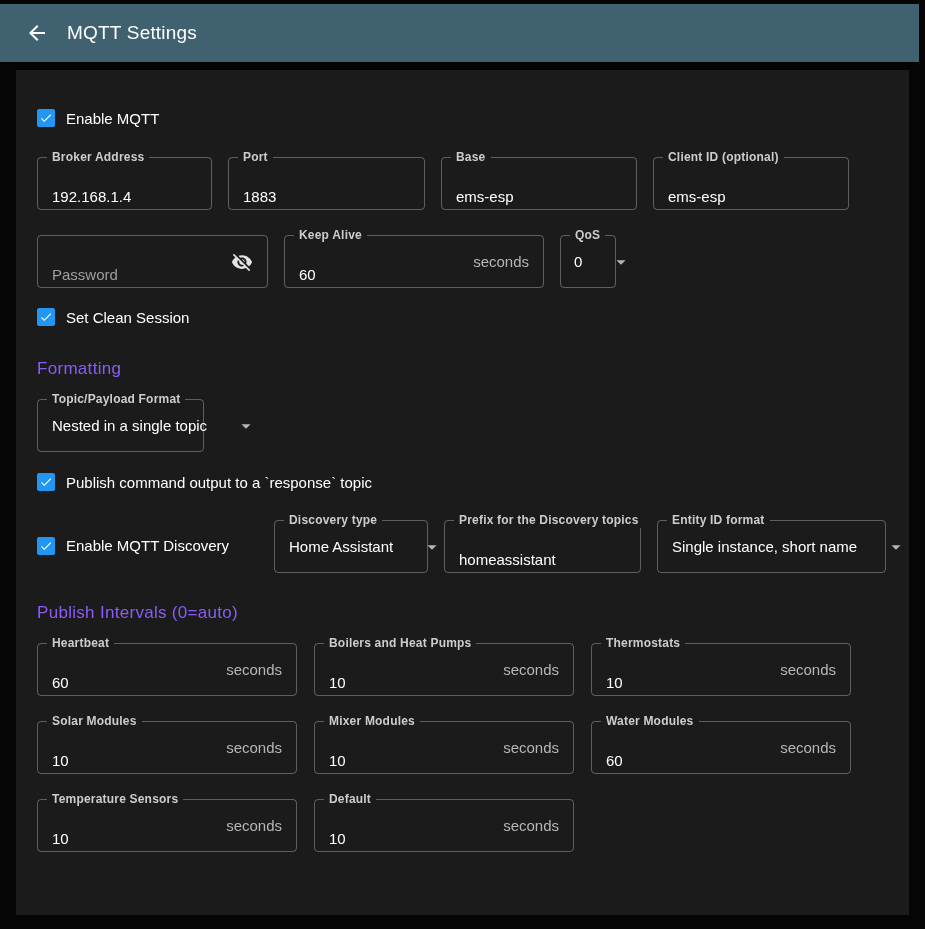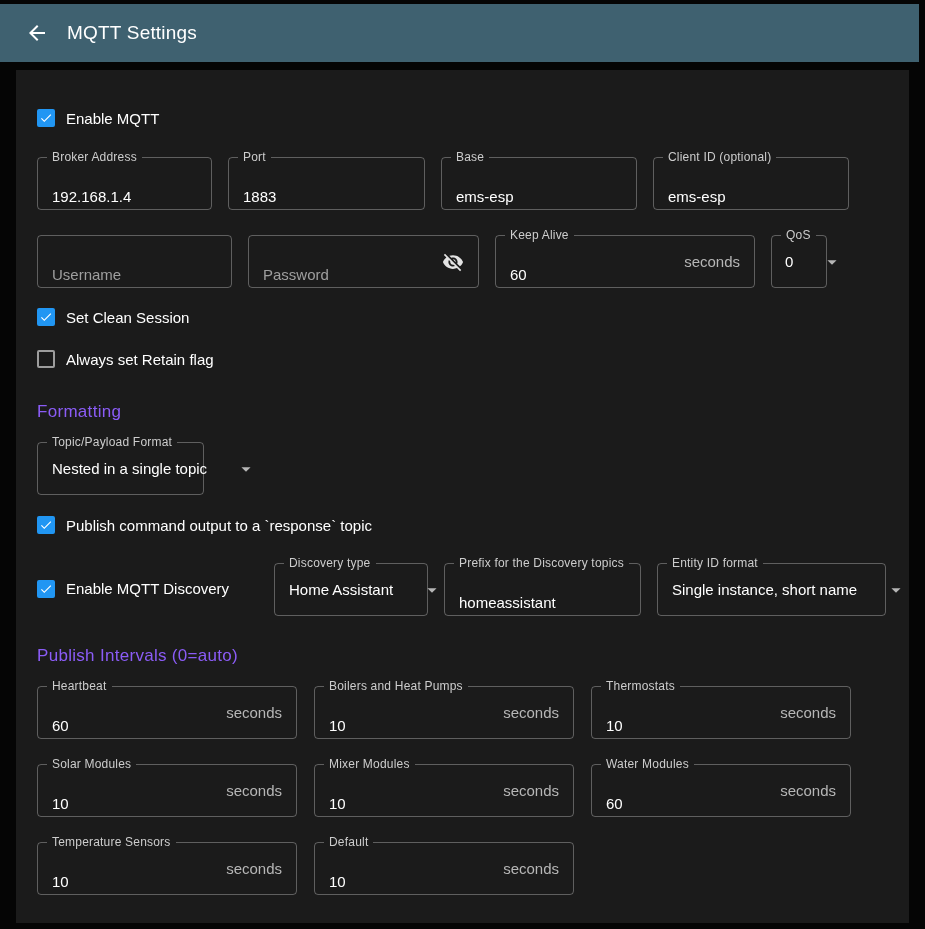--- a/index.html
+++ b/index.html
@@ -45,21 +45,21 @@
     border-radius: 4px;
     height: 53px;
     display: flex; align-items: center;
     padding: 0 14px;
     flex: none;
   }
   .tf-label {
     position: absolute; top: -8px; left: 9px;
     background: #1b1b1b; padding: 0 5px;
     font-size: 12px; line-height: 15px;
-    color: #cdcdcd; letter-spacing: .2px; white-space: nowrap;
+    color: #cdcdcd; letter-spacing: .2px; white-space: nowrap; font-weight: bold;
   }
   .tf input {
     background: none; border: none; outline: none;
     color: #fff; font-size: 15px; font-family: inherit;
     flex: 1; min-width: 0; padding: 0; margin-top: 25px;
   }
   .tf input::placeholder { color: #9f9f9f; opacity: 1; }
   .suffix { color: #b6b6b6; font-size: 15px; white-space: nowrap; margin-left: 8px; flex: none; }
   .sel { cursor: pointer; justify-content: space-between; padding-right: 6px; gap: 28px; }
   .sel-value { color: #fff; font-size: 15px; white-space: nowrap; }
@@ -109,23 +109,20 @@
       <span class="tf-label">Base</span>
       <input value="ems-esp" style="">
     </div>
     <div class="tf" style="width:196px">
       <span class="tf-label">Client ID (optional)</span>
       <input value="ems-esp" style="">
     </div>
   </div>
 
   <div class="row" style="margin-top:25px">
-    <div class="tf" style="width:195px">
-      <input placeholder="Username" style="">
-    </div>
     <div class="tf" style="width:231px">
       <input placeholder="Password" style="">
       <span class="eye">
         <svg width="22" height="22" viewBox="0 0 24 24" fill="#e3e3e3">
             <path d="M12 7c2.76 0 5 2.24 5 5 0 .65-.13 1.26-.36 1.83l2.92 2.92c1.51-1.26 2.7-2.89 3.43-4.75-1.73-4.39-6-7.5-11-7.5-1.4 0-2.74.25-3.98.7l2.16 2.16C10.74 7.13 11.35 7 12 7zM2 4.27l2.28 2.28.46.46C3.08 8.3 1.78 10.02 1 12c1.73 4.39 6 7.5 11 7.5 1.55 0 3.03-.3 4.38-.84l.42.42L19.73 22 21 20.73 3.27 3 2 4.27zM7.53 9.8l1.55 1.55c-.05.21-.08.43-.08.65 0 1.66 1.34 3 3 3 .22 0 .44-.03.65-.08l1.55 1.55c-.67.33-1.41.53-2.2.53-2.76 0-5-2.24-5-5 0-.79.2-1.53.53-2.2zm4.31-.78 3.15 3.15.02-.16c0-1.66-1.34-3-3-3l-.17.01z"></path>
           </svg>
       </span>
     </div>
     <div class="tf" style="width:260px">
       <span class="tf-label">Keep Alive</span>
@@ -145,26 +142,20 @@
     <label class="cb-row checked">
       <span class="cb">
           <svg width="16" height="16" viewBox="0 0 24 24" fill="#ffffff">
             <path d="M9 16.17 4.83 12l-1.42 1.41L9 19 21 7l-1.41-1.41z"></path>
           </svg>
         </span>
       <span class="cb-label">Set Clean Session</span>
     </label>
   </div>
 
-  <div style="margin-top:20px">
-    <label class="cb-row">
-      <span class="cb"></span>
-      <span class="cb-label">Always set Retain flag</span>
-    </label>
-  </div>
 
   <h2 class="section-h" style="margin-top:30px">Formatting</h2>
 
   <div class="row" style="margin-top:19px">
     <div class="tf sel" style="width:167px">
       <span class="tf-label">Topic/Payload Format</span>
       <span class="sel-value">Nested in a single topic</span>
       <svg class="arr" width="22" height="22" viewBox="0 0 24 24">
           <path d="M7 10l5 5 5-5z"></path>
         </svg>

